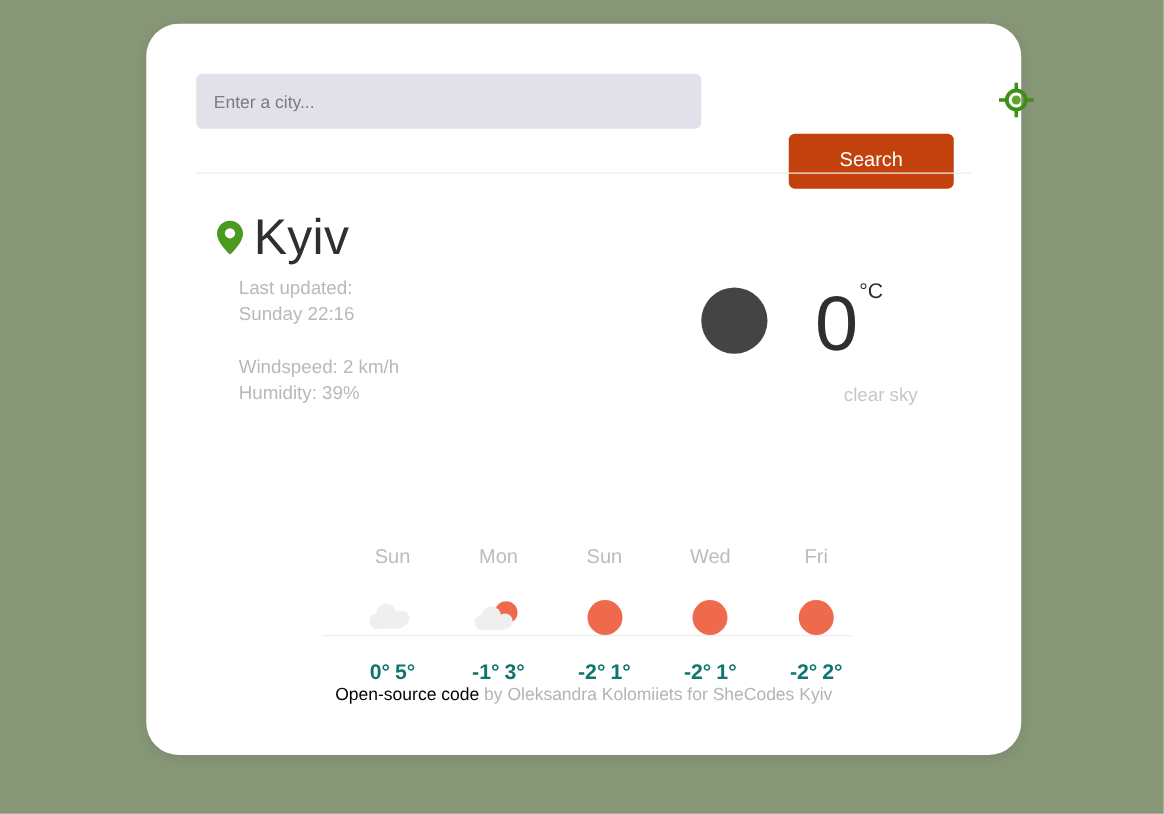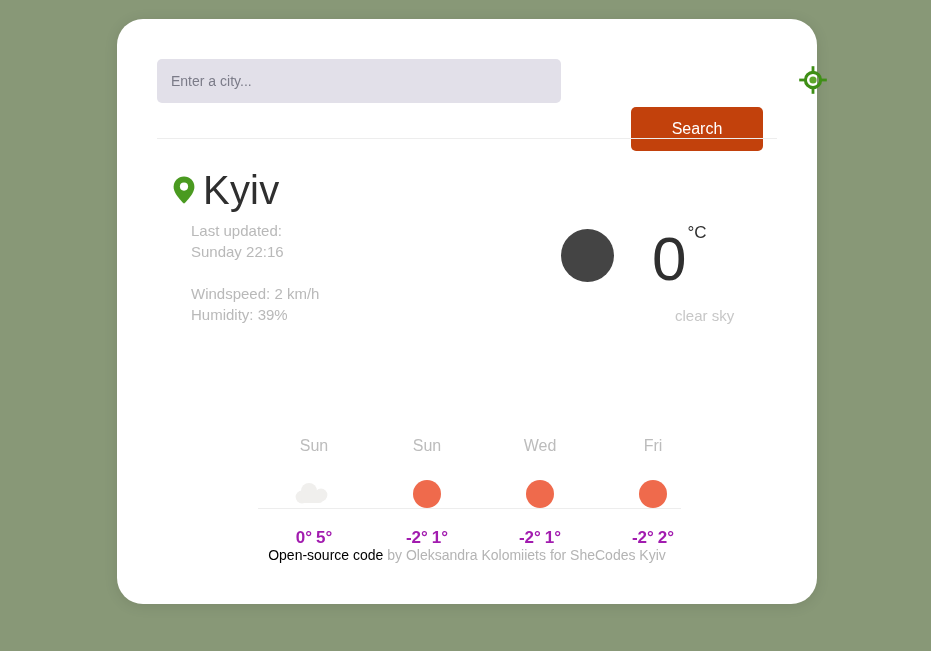--- a/index.html
+++ b/index.html
@@ -215,21 +215,21 @@
     align-items: center;
     justify-content: center;
     margin-bottom: 14px;
   }
   .day-icon svg {
     display: block;
   }
   .day-temps {
     font-size: 17px;
     font-weight: bold;
-    color: #a21caf;
+    color: #0f766e;
     white-space: nowrap;
   }
   .temp-max {
     margin-right: 4px;
   }
 
   
   .footer {
     position: absolute;
     left: 0;
@@ -306,20 +306,33 @@
         <svg width="42" height="28" viewBox="0 0 42 28">
           <circle cx="16" cy="11" r="8" fill="#f0efed"></circle>
           <circle cx="28" cy="15" r="6.4" fill="#f0efed"></circle>
           <circle cx="9" cy="17" r="6.4" fill="#f0efed"></circle>
           <rect x="8" y="15" width="22" height="8" rx="4" fill="#f0efed"></rect>
         </svg>
       </div>
       <div class="day-temps"><span class="temp-max">0°</span><span>5°</span></div>
     </div>
 
+    <div class="forecast-day">
+      <div class="day-label">Mon</div>
+      <div class="day-icon">
+        <svg width="42" height="30" viewBox="0 0 42 30">
+          <circle cx="27" cy="11" r="9" fill="#ef6a4c"></circle>
+          <circle cx="15" cy="14" r="8" fill="#f0efed"></circle>
+          <circle cx="26" cy="18" r="6.2" fill="#f0efed"></circle>
+          <circle cx="8" cy="19" r="6.2" fill="#f0efed"></circle>
+          <rect x="7" y="17" width="21" height="8" rx="4" fill="#f0efed"></rect>
+        </svg>
+      </div>
+      <div class="day-temps"><span class="temp-max">-1°</span><span>3°</span></div>
+    </div>
 
     <div class="forecast-day">
       <div class="day-label">Sun</div>
       <div class="day-icon">
         <svg width="30" height="30" viewBox="0 0 30 30">
           <circle cx="15" cy="15" r="14" fill="#ef6a4c"></circle>
         </svg>
       </div>
       <div class="day-temps"><span class="temp-max">-2°</span><span>1°</span></div>
     </div>

